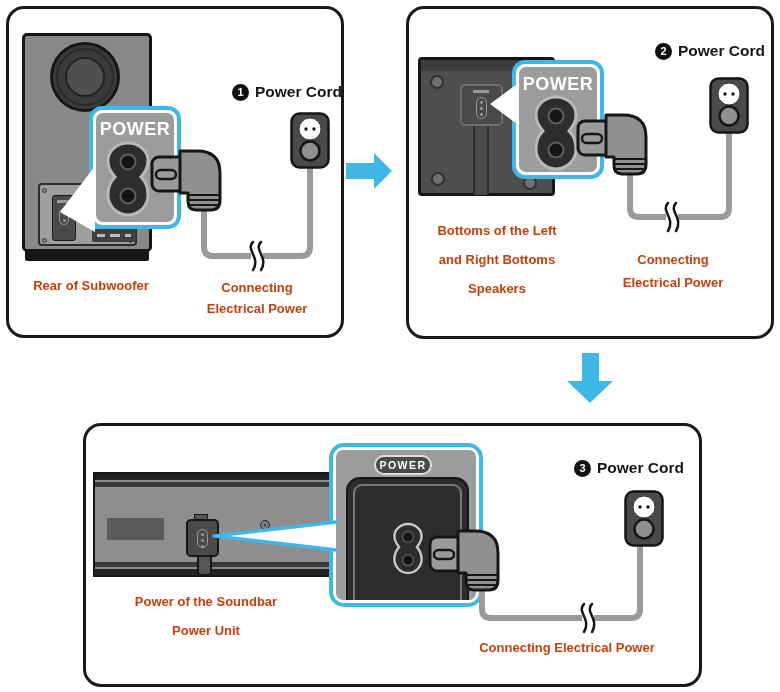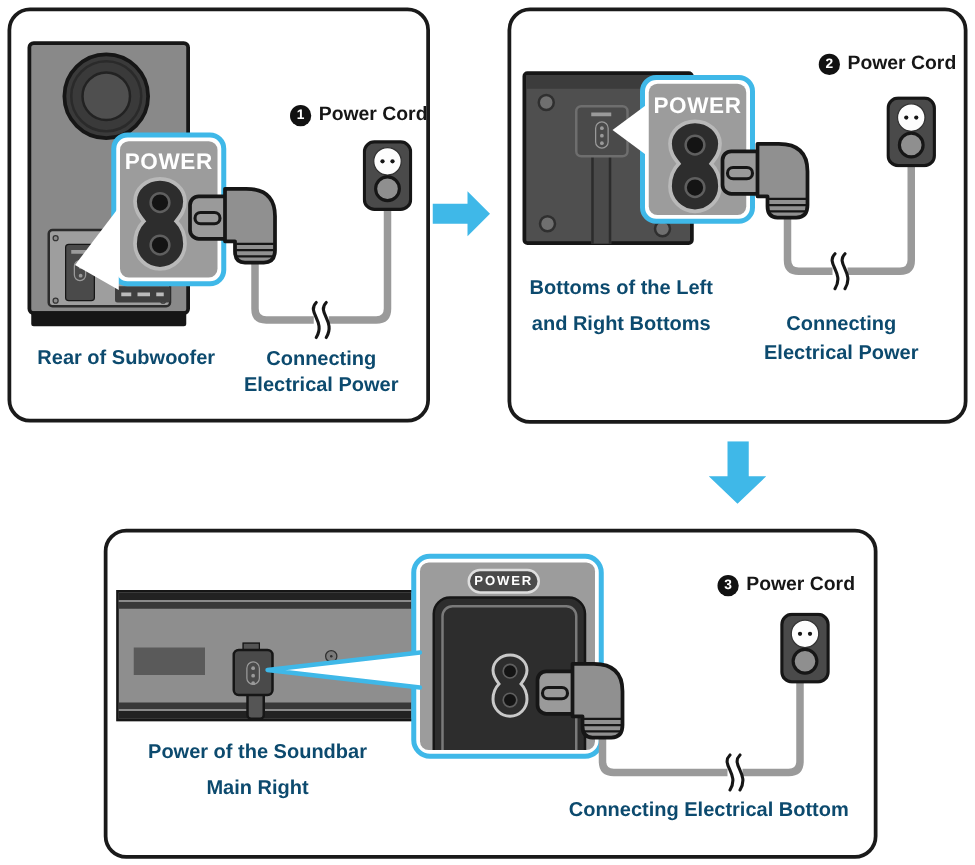--- a/index.html
+++ b/index.html
@@ -1,20 +1,20 @@
 <!DOCTYPE html>
 <html><head>
 <meta charset="utf-8">
 <style>
   html,body{margin:0;padding:0;background:#ffffff;}
   #stage{position:relative;width:780px;height:692px;background:#fff;overflow:hidden;
          font-family:"Liberation Sans",sans-serif;}
   .abs{position:absolute;}
   .panel{position:absolute;border:3px solid #1a1a1a;border-radius:18px;background:#fff;box-sizing:border-box;}
-  .cap{position:absolute;font-weight:bold;color:#0c4a6e;font-size:16px;text-align:center;}
+  .cap{position:absolute;font-weight:bold;color:#c2410c;font-size:13px;text-align:center;}
   .step{position:absolute;display:flex;align-items:center;gap:6px;font-weight:bold;color:#161616;font-size:15.5px;}
   .step .num{width:17px;height:17px;border-radius:50%;background:#111;color:#fff;font-size:11px;
              line-height:17px;text-align:center;flex:0 0 17px;}
   .callout{position:absolute;background:#fff;border:4px solid #3fb8e8;border-radius:13px;padding:3px;box-sizing:border-box;}
   .callout .inner{position:relative;width:100%;height:100%;background:#9c9c9c;border-radius:7px;overflow:hidden;}
   .power-big{position:absolute;color:#fff;font-weight:bold;font-size:18px;letter-spacing:.5px;text-align:center;}
   .screw{position:absolute;width:5px;height:5px;border-radius:50%;background:#8a8a8a;border:1.5px solid #333;box-sizing:border-box;}
   .mini-bar{position:absolute;background:#9a9a9a;}
   .mini-oval{position:absolute;border:1.5px solid #9a9a9a;border-radius:7px;box-sizing:border-box;}
   .mini-dot{position:absolute;width:3px;height:3px;border-radius:50%;background:#9a9a9a;}
@@ -189,42 +189,43 @@
     <polygon points="0,11 28,11 28,1 46,19 28,37 28,27 0,27" fill="#3fb8e8"></polygon>
   </svg>
   <svg class="abs" style="left:565px;top:353px;" width="50" height="52" viewBox="0 0 50 52">
     <polygon points="17,0 34,0 34,28 48,28 25,50 2,28 17,28" fill="#3fb8e8"></polygon>
   </svg>
 
   <div class="step" style="left:232px;top:83px;">
     <span class="num">1</span>
     <span>Power Cord</span>
   </div>
-  <div class="cap" style="left:21px;top:278px;width:160px;">Rear of Subwoofer</div>
+  <div class="cap" style="left:11px;top:278px;width:160px;">Rear of Subwoofer</div>
   <div class="cap" style="left:187px;top:277px;width:140px;line-height:21px;">
     <div>Connecting</div>
     <div>Electrical Power</div>
   </div>
 
   <div class="step" style="left:655px;top:42px;">
     <span class="num">2</span>
     <span>Power Cord</span>
   </div>
   <div class="cap" style="left:412px;top:216px;width:170px;line-height:29px;">
     <div>Bottoms of the Left</div>
     <div>and Right Bottoms</div>
+    <div>Speakers</div>
   </div>
   <div class="cap" style="left:603px;top:248px;width:140px;line-height:23px;">
     <div>Connecting</div>
     <div>Electrical Power</div>
   </div>
 
   <div class="step" style="left:574px;top:459px;">
     <span class="num">3</span>
     <span>Power Cord</span>
   </div>
   <div class="cap" style="left:111px;top:587px;width:190px;line-height:29px;">
     <div>Power of the Soundbar</div>
-    <div>Main Right</div>
-  </div>
-  <div class="cap" style="left:447px;top:640px;width:240px;">Connecting Electrical Bottom</div>
+    <div>Power Unit</div>
+  </div>
+  <div class="cap" style="left:447px;top:640px;width:240px;">Connecting Electrical Power</div>
 
 </div>
 
 </body></html>

